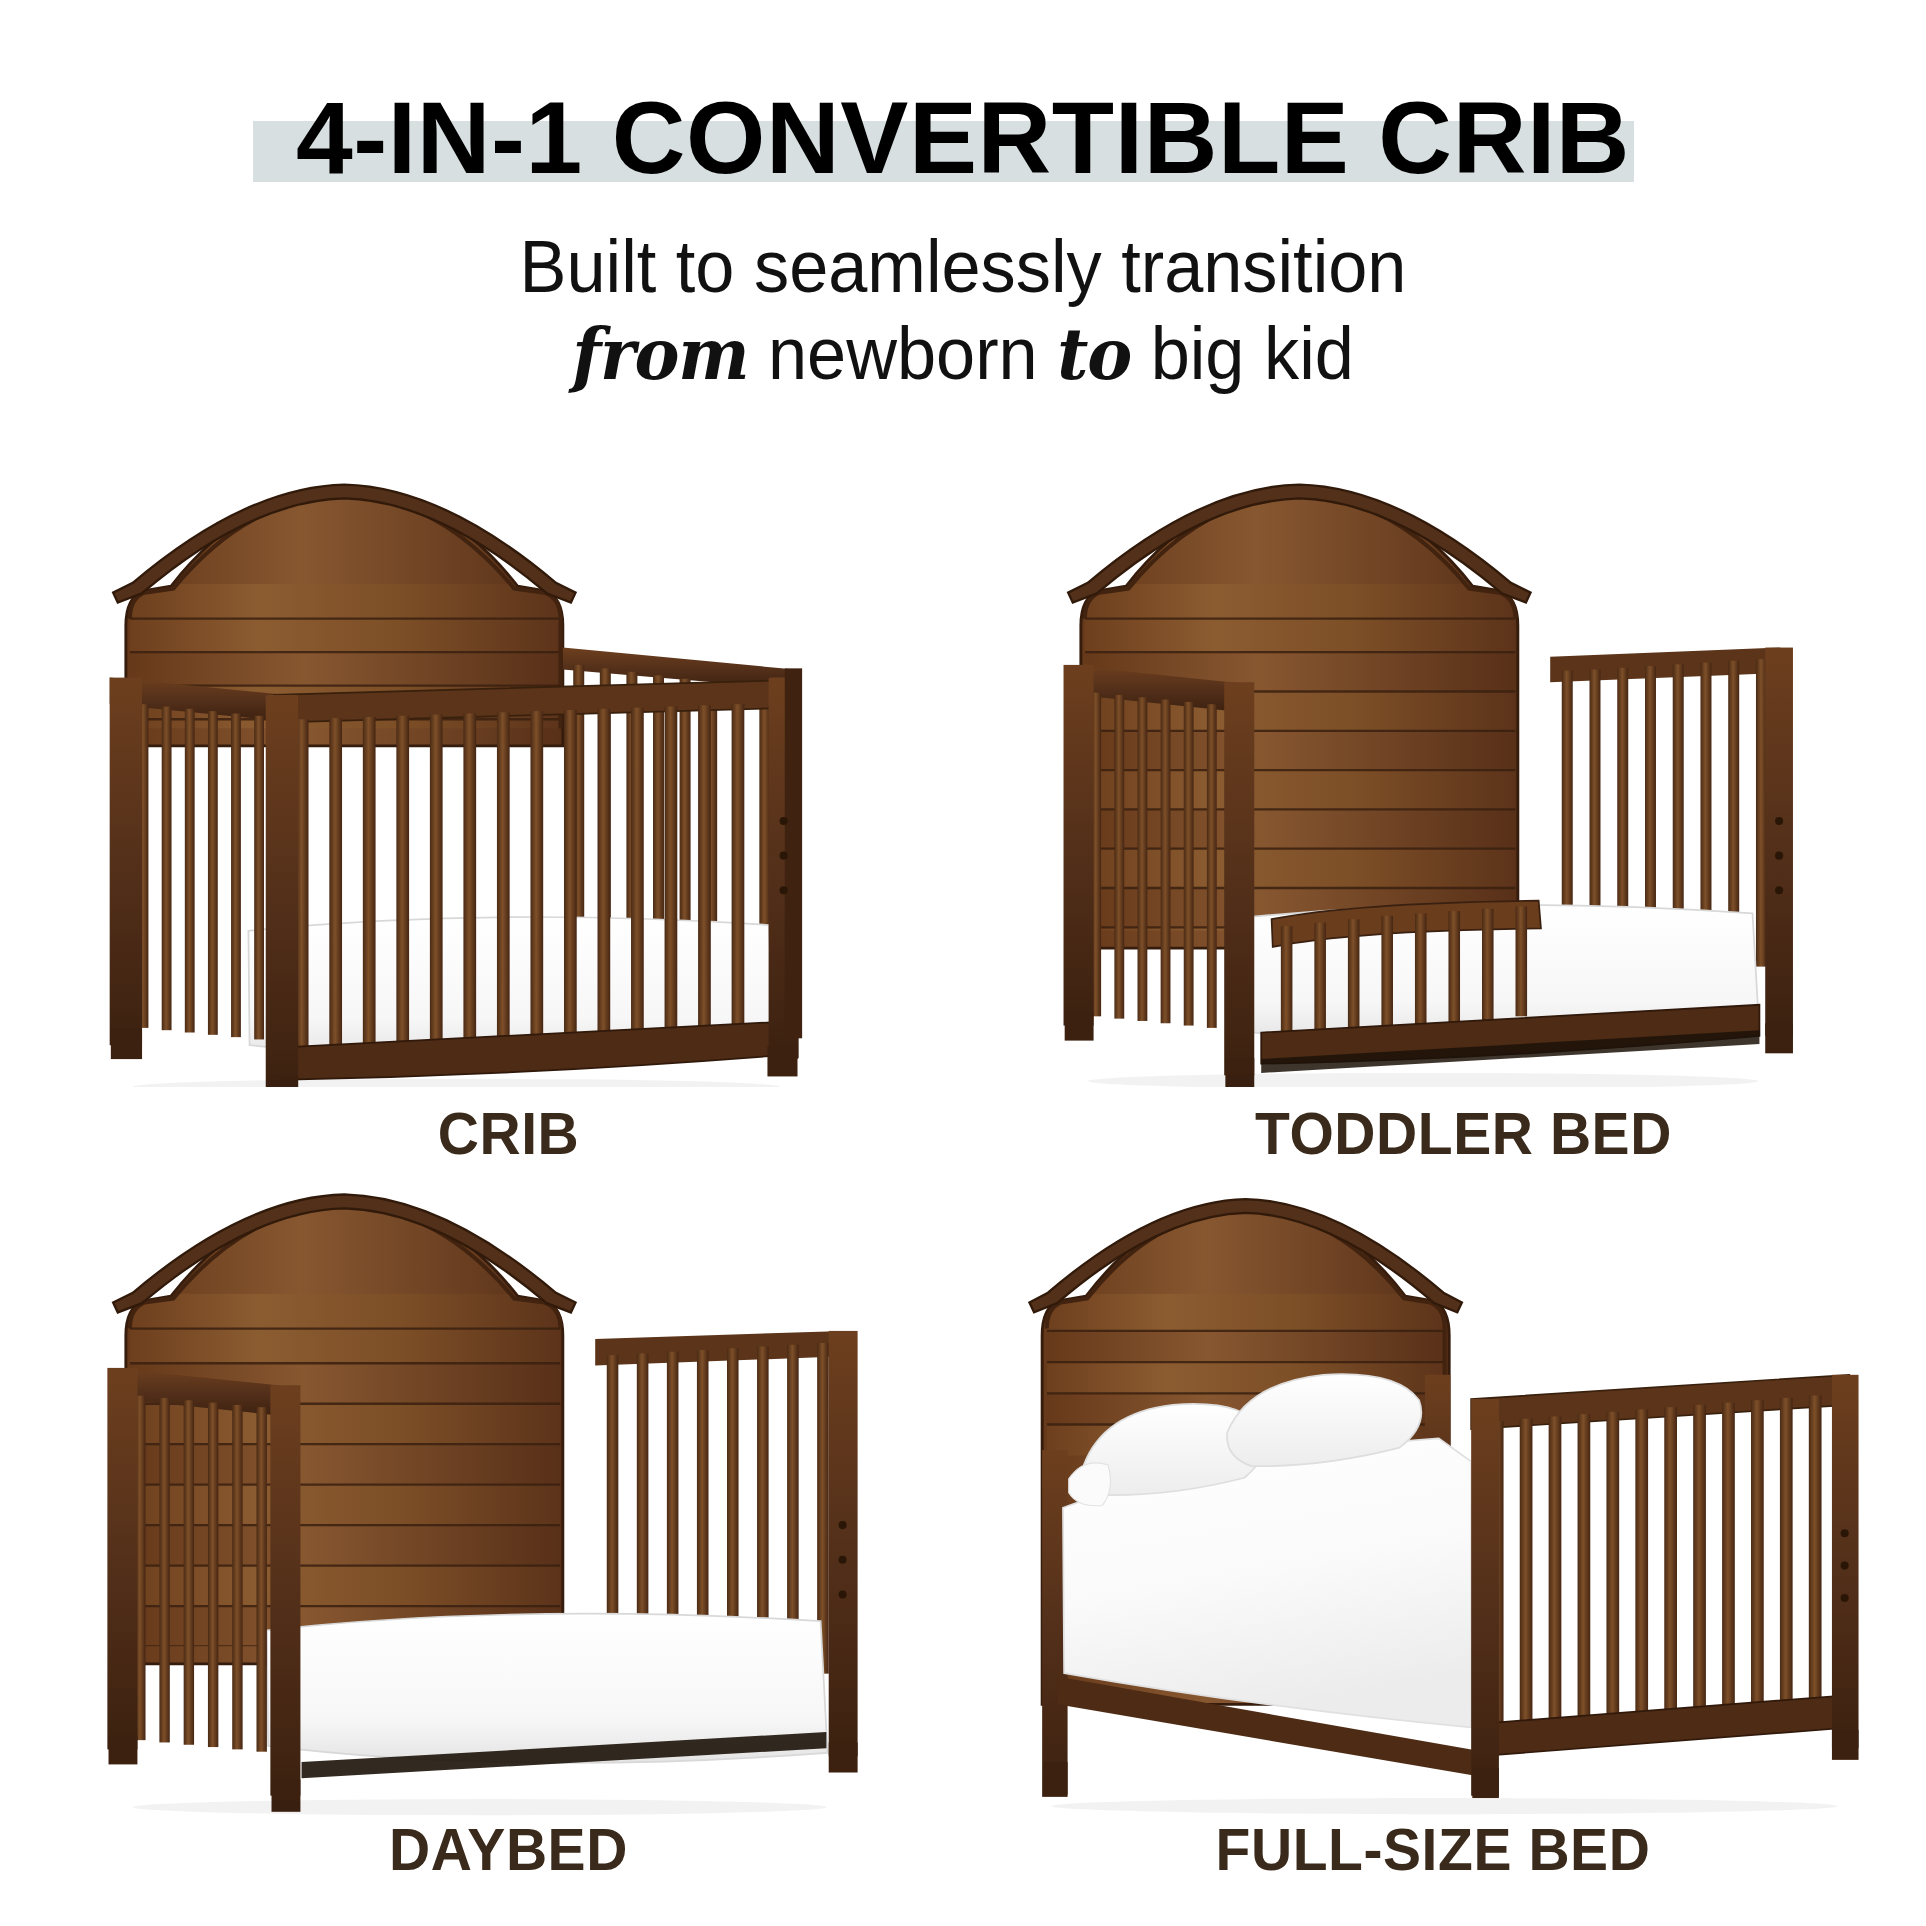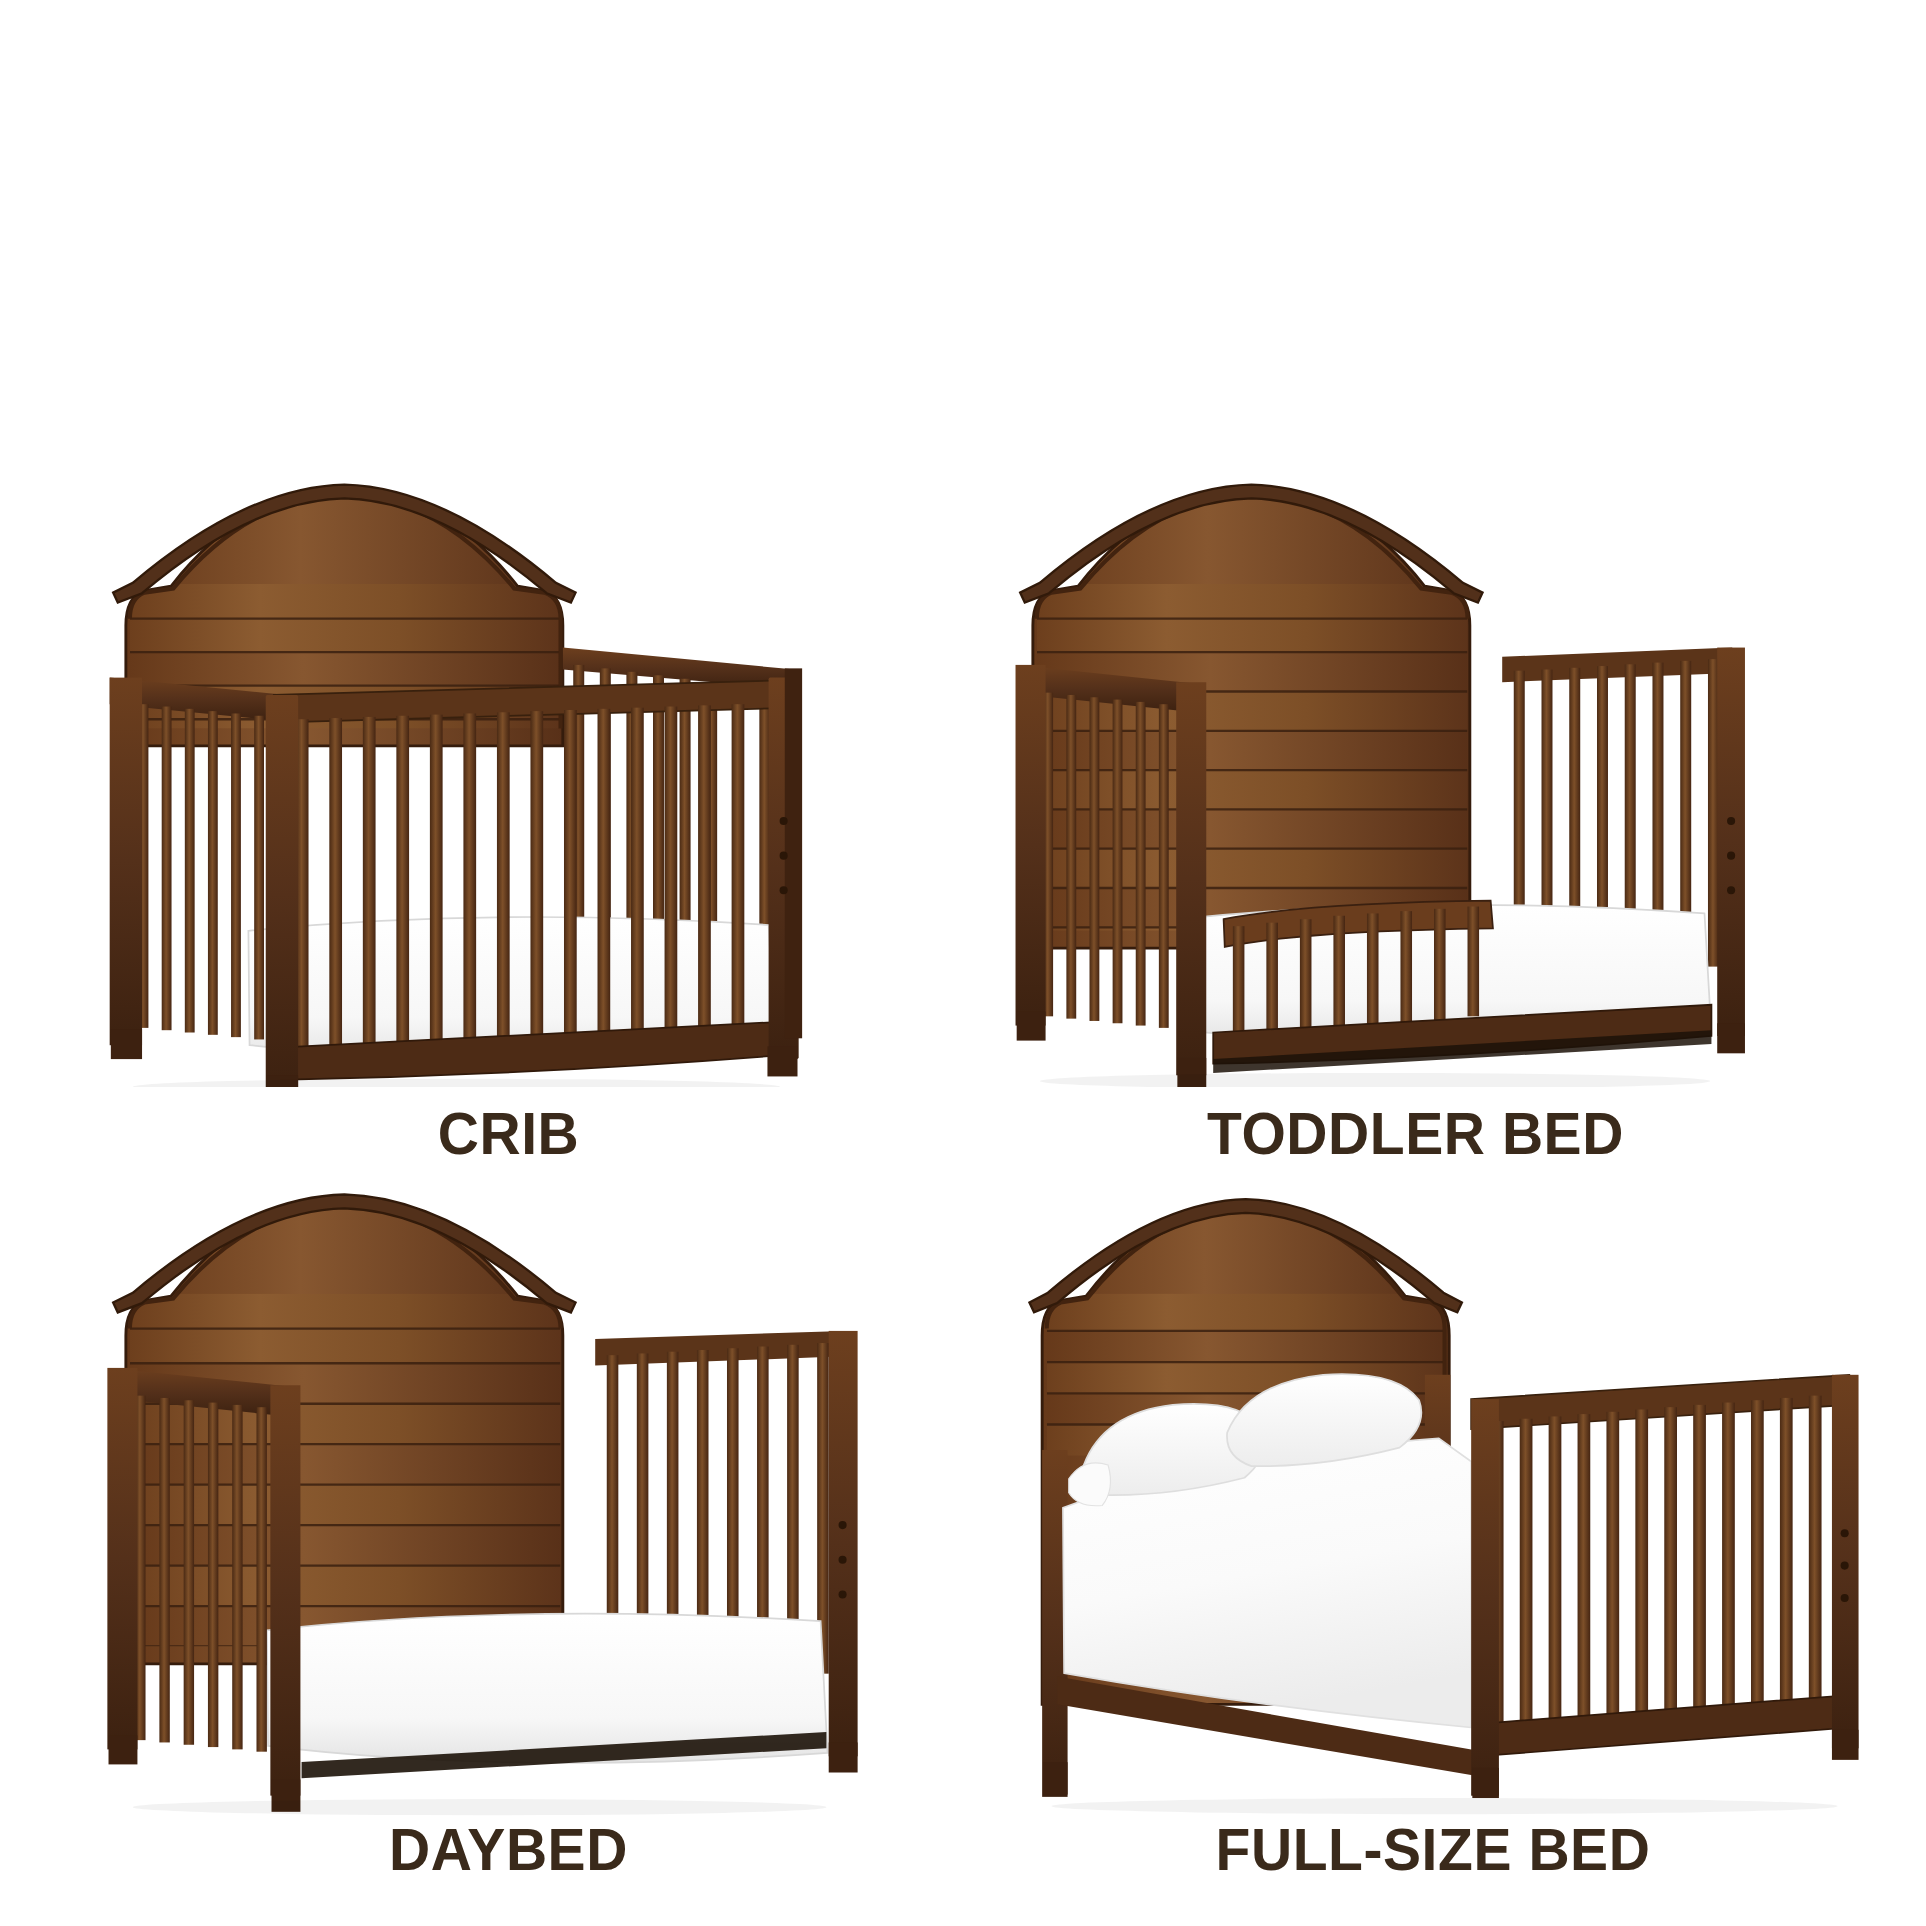--- a/index.html
+++ b/index.html
@@ -61,31 +61,48 @@
     font-weight: 700;
     font-size: 60px;
     letter-spacing: 0.6px;
     color: #3a2a1b;
     line-height: 1;
     transform: scaleX(0.95);
     white-space: nowrap;
   }
 
   #cell-crib       { left: 75px;  top: 35px;   width: 867px; height: 705px; }
-  #cell-toddler    { left: 982px; top: 35px;   width: 867px; height: 705px; }
+  #cell-toddler    { left: 1030px; top: 35px;   width: 867px; height: 705px; }
   #cell-daybed     { left: 75px;  top: 745px; width: 867px; height: 728px; }
   #cell-full       { left: 982px; top: 745px; width: 902px; height: 728px; }
 
   svg { display: block; }
 </style>
 </head>
 <body>
 
 <div class="page">
 
+  <div class="header">
+
+    <div class="title-band"></div>
+
+    <div class="title-wrap">
+      <span class="title-text">4-IN-1 CONVERTIBLE CRIB</span>
+    </div>
+
+    <div class="sub1">Built to seamlessly transition</div>
+
+    <div class="sub2">
+      <span class="script">from</span>
+      <span>newborn</span>
+      <span class="script">to</span>
+      <span>big kid</span>
+    </div>
+  </div>
 
   <div class="grid">
 
     <div class="cell" id="cell-crib">
       <div class="cell-img">
         <svg width="867" height="613" viewBox="0 0 1500 1060">
           <defs>
             <linearGradient id="plankA" x1="0" y1="0" x2="1" y2="0">
               <stop offset="0%" stop-color="#6d3f1d"></stop>
               <stop offset="30%" stop-color="#8c5c31"></stop>

